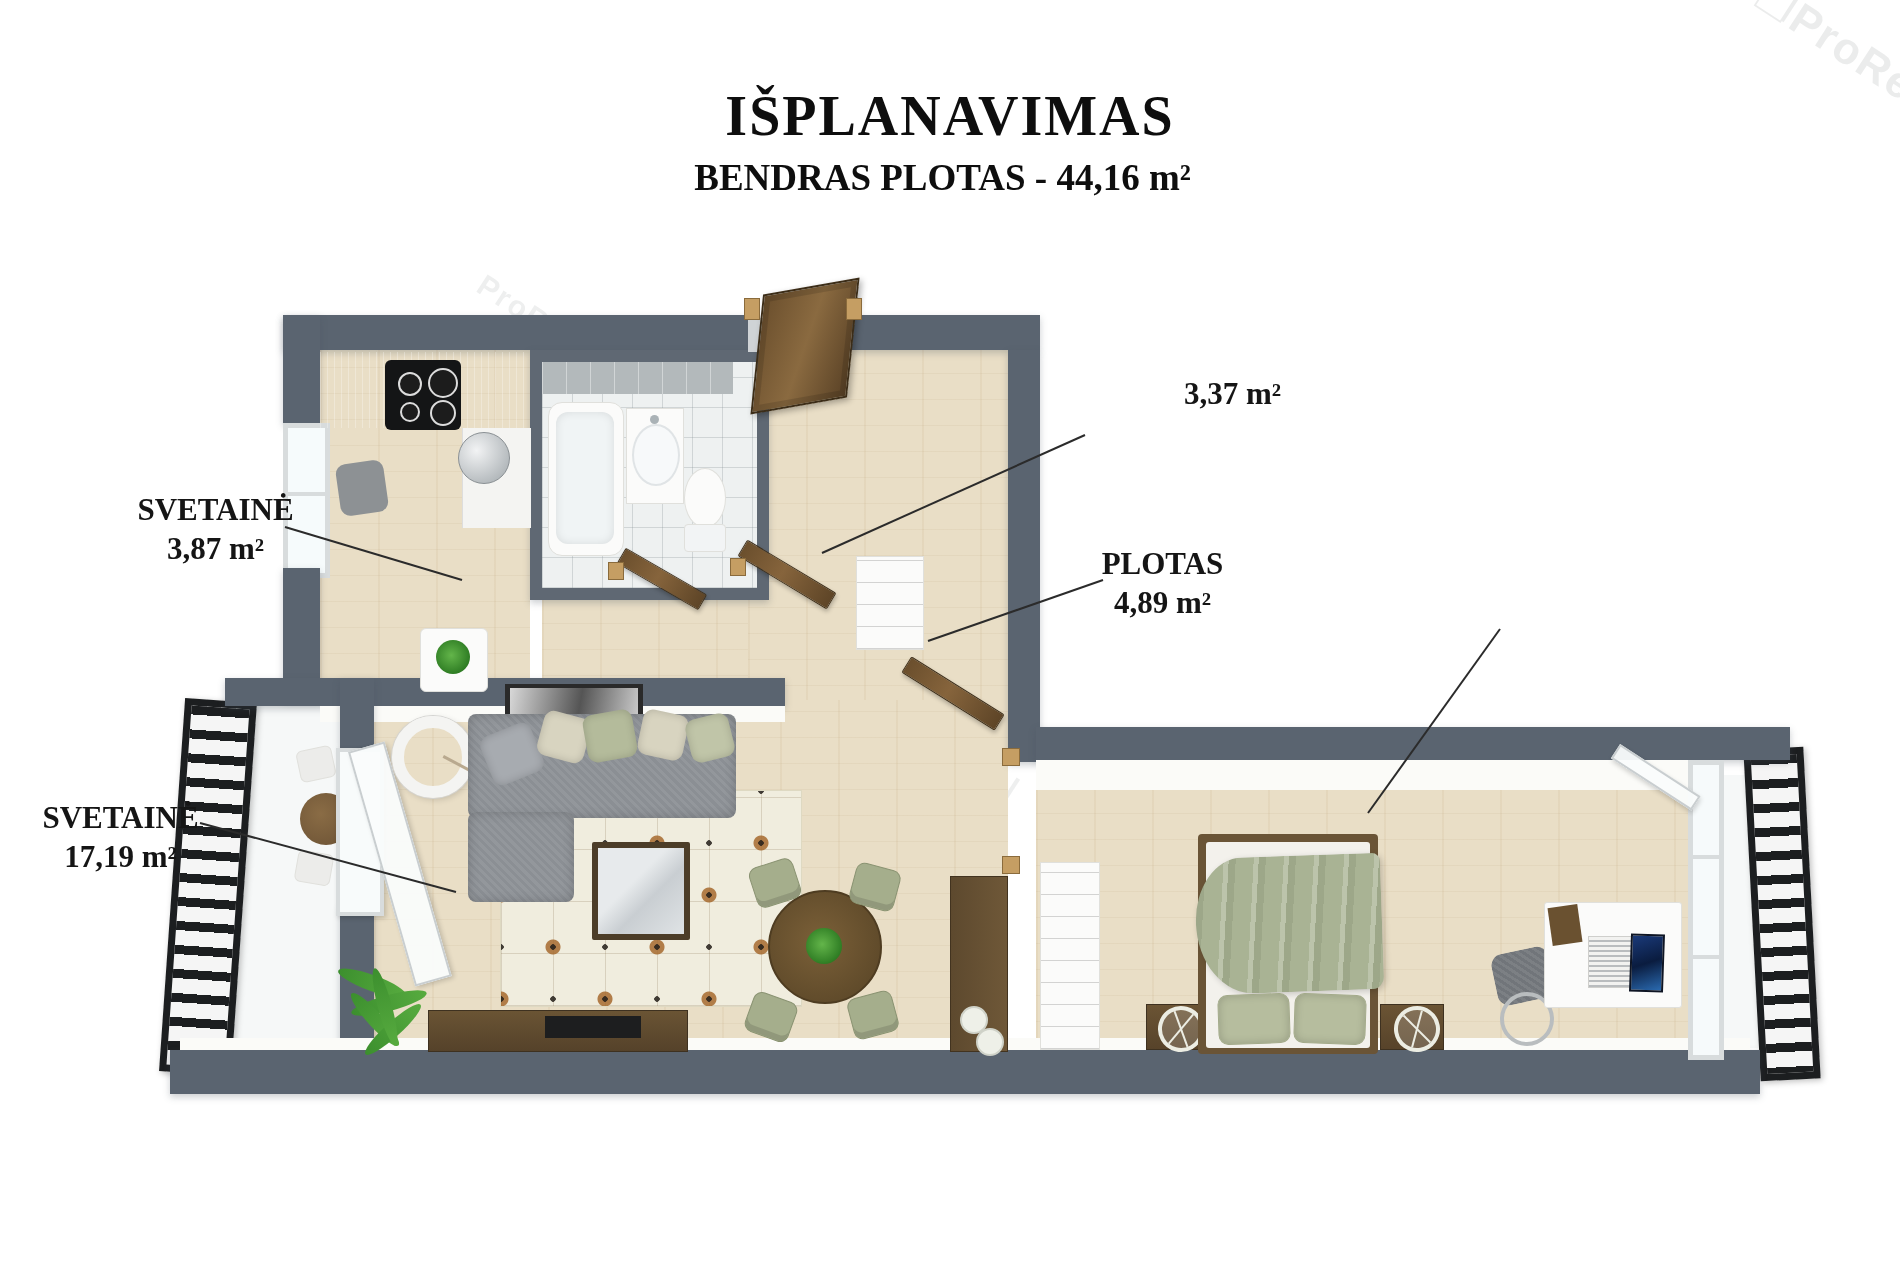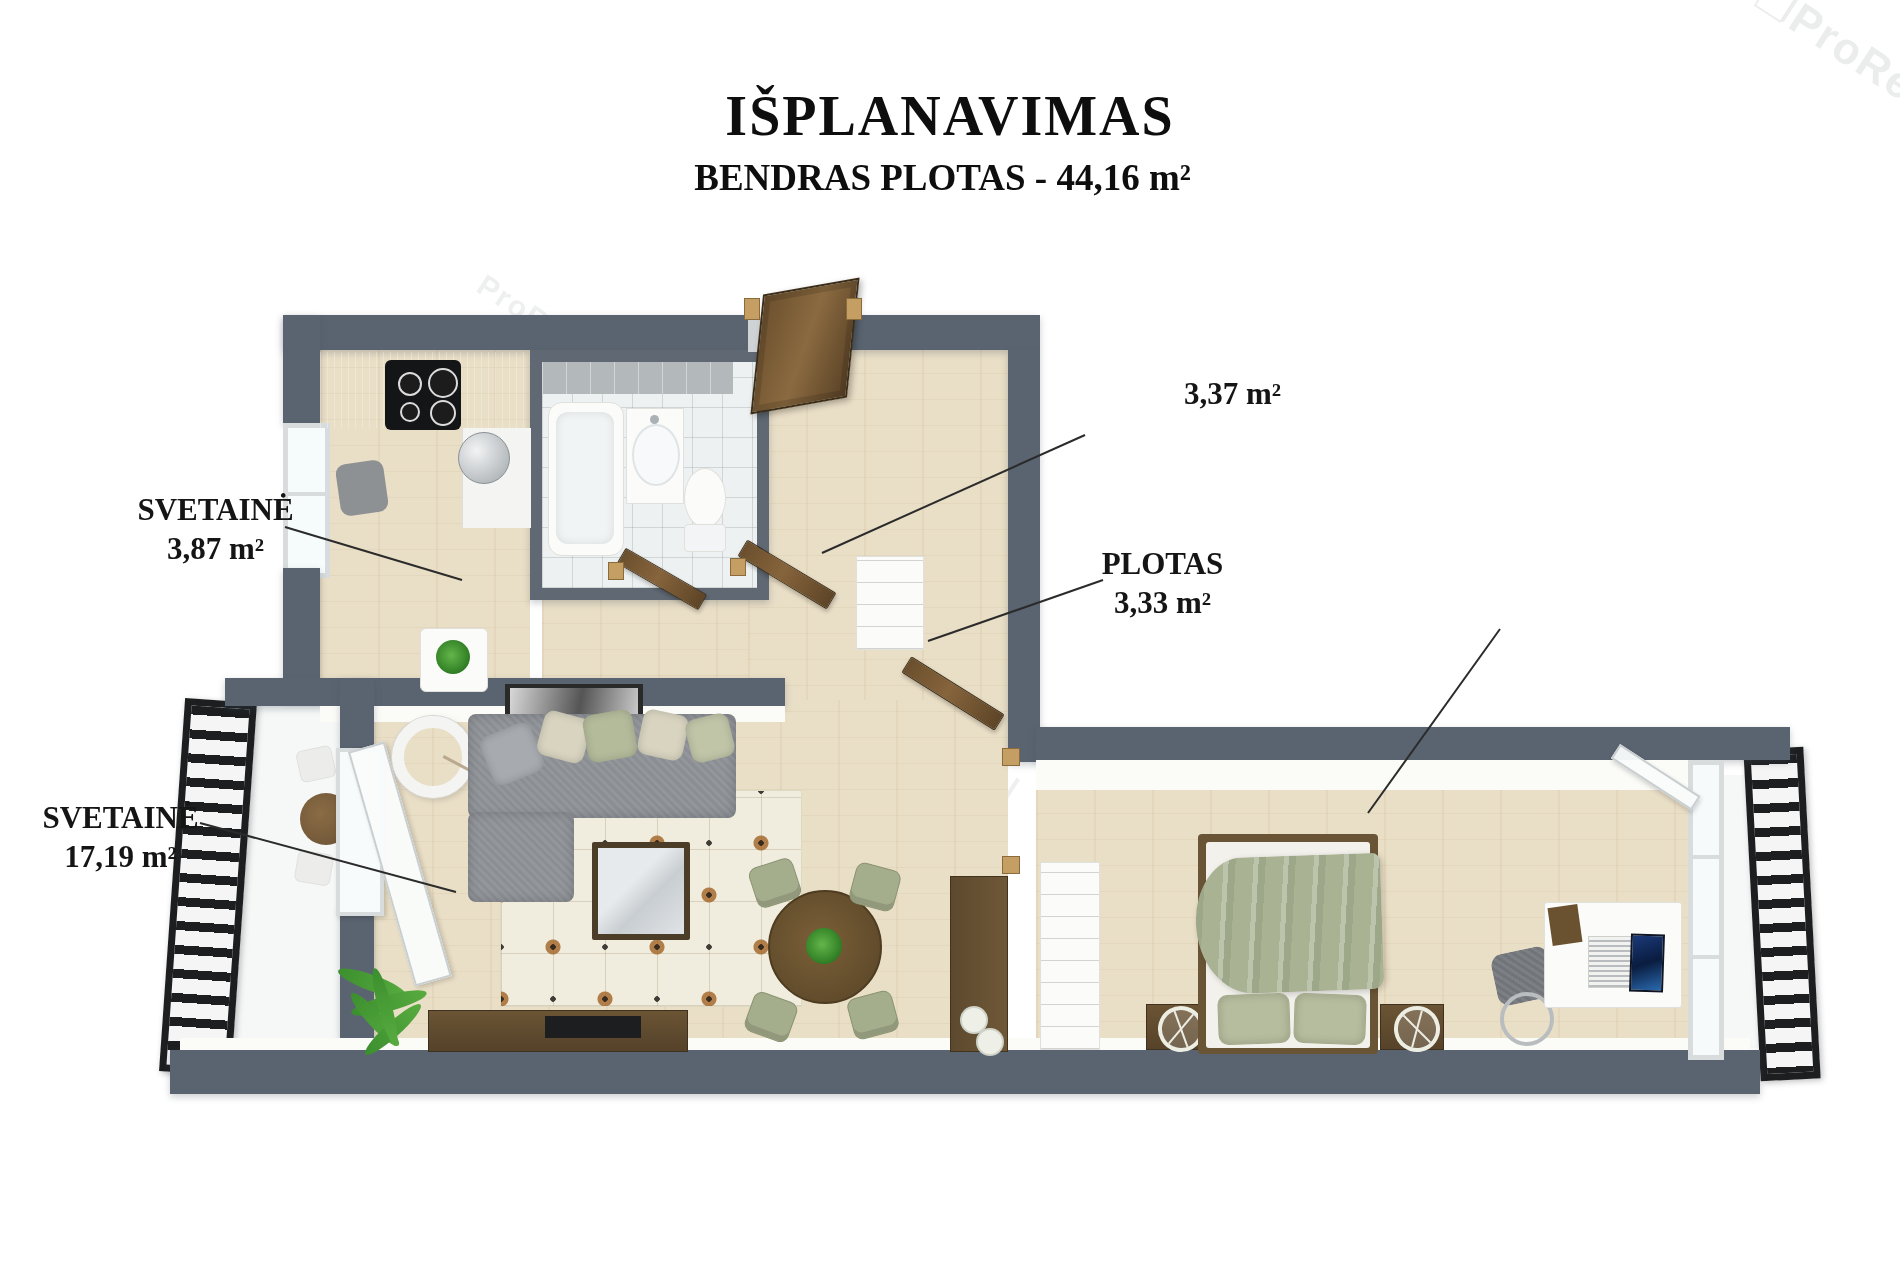--- a/index.html
+++ b/index.html
@@ -214,20 +214,20 @@
 
   <div class="lbl" style="left:118px;top:492px;width:195px;">
     <span>SVETAINĖ</span>
     <span class="area">3,87 m²</span>
   </div>
   <div class="lbl" style="left:1095px;top:374px;width:275px;">
     <span class="area">3,37 m²</span>
   </div>
   <div class="lbl" style="left:1060px;top:546px;width:205px;">
     <span>PLOTAS</span>
-    <span class="area">3,33 m²</span>
+    <span class="area">4,89 m²</span>
   </div>
   <div class="lbl" style="left:18px;top:800px;width:205px;">
     <span>SVETAINĖ</span>
     <span class="area">17,19 m²</span>
   </div>
 
 </div>
 
 </body></html>

